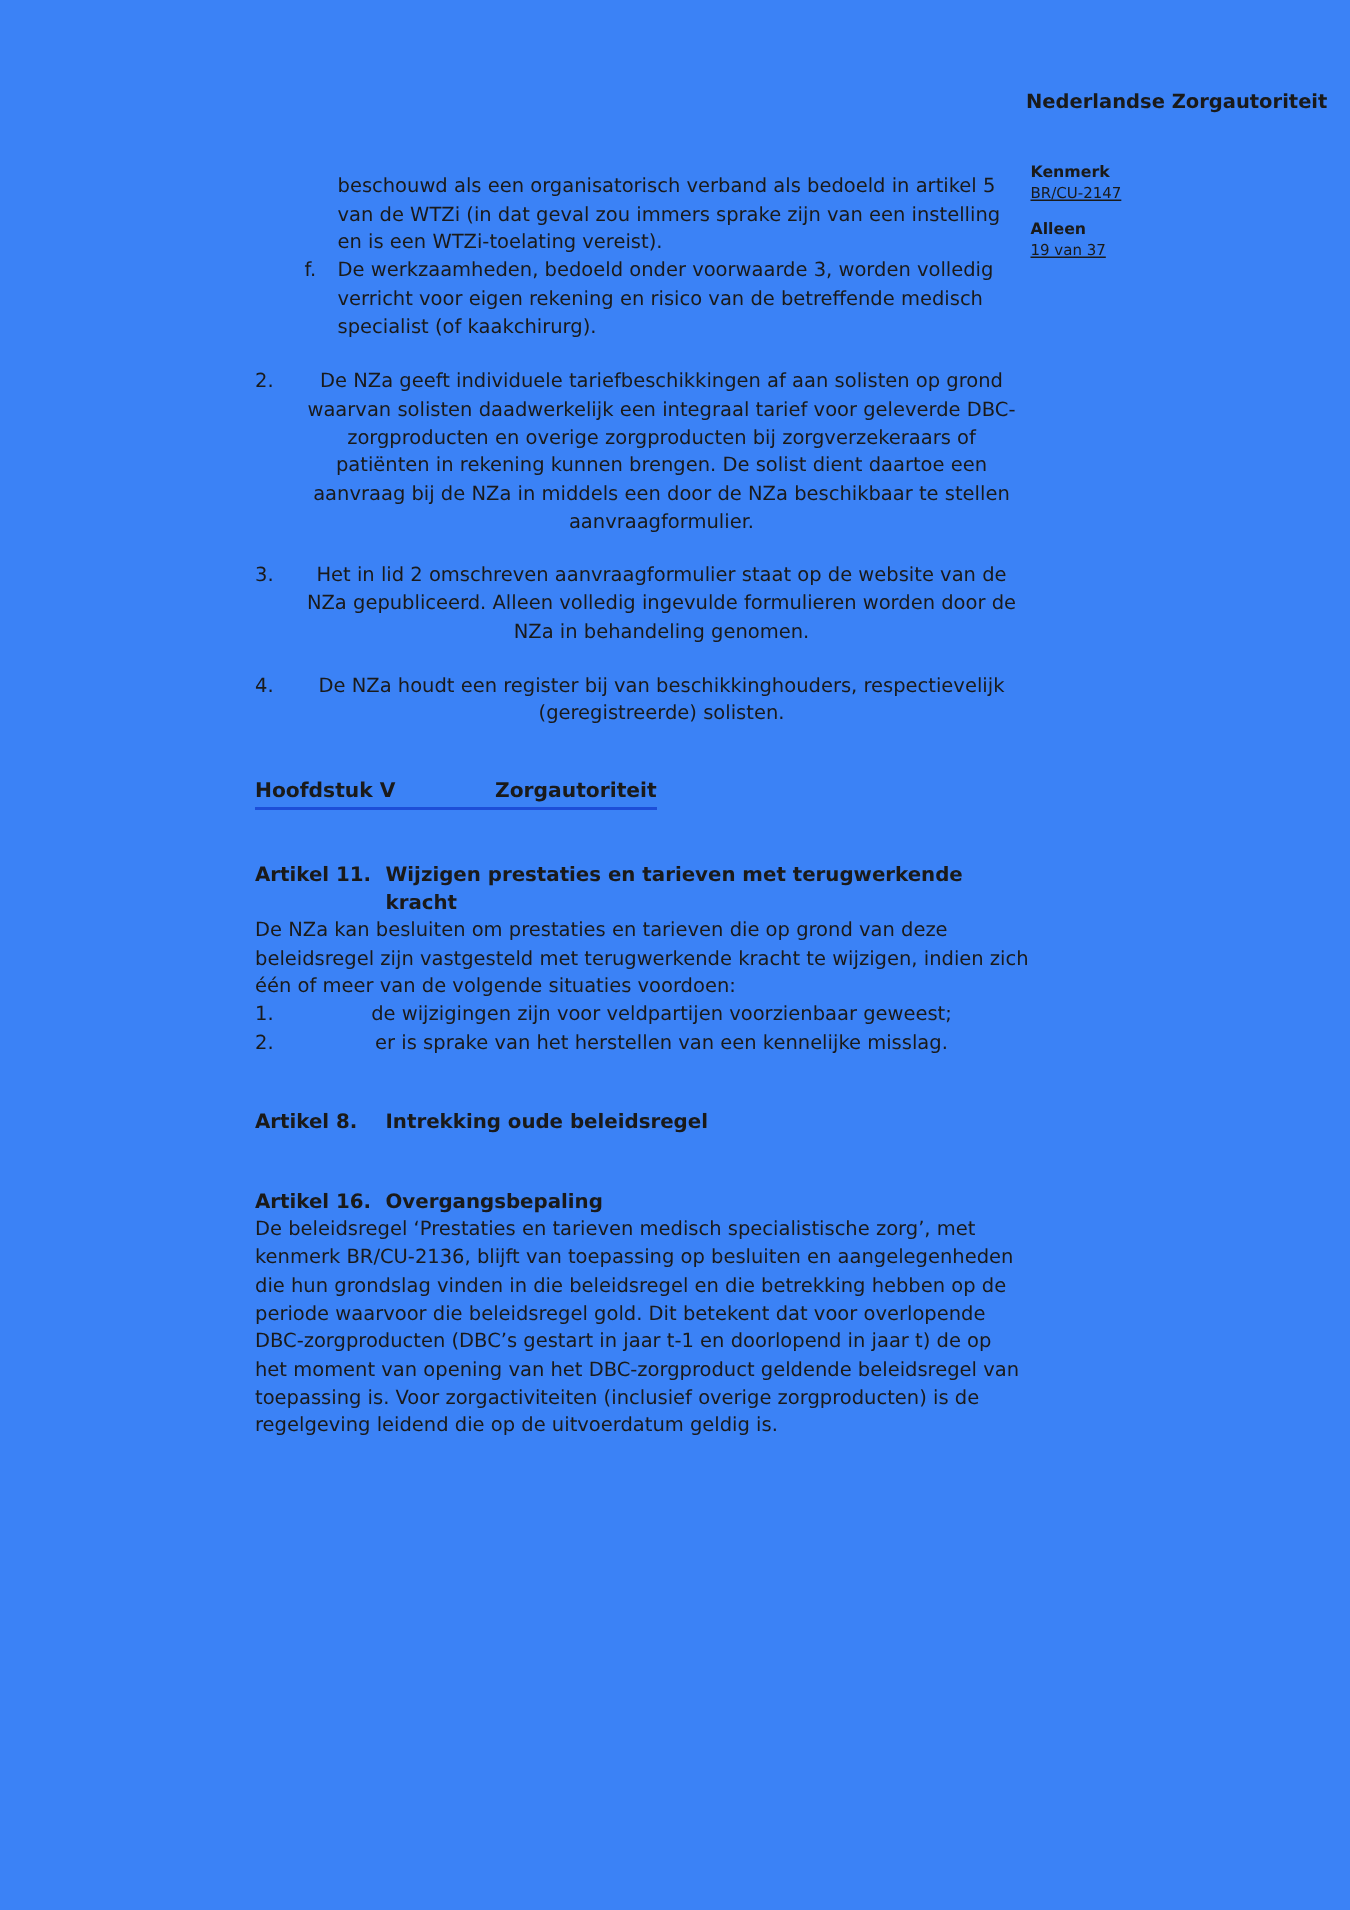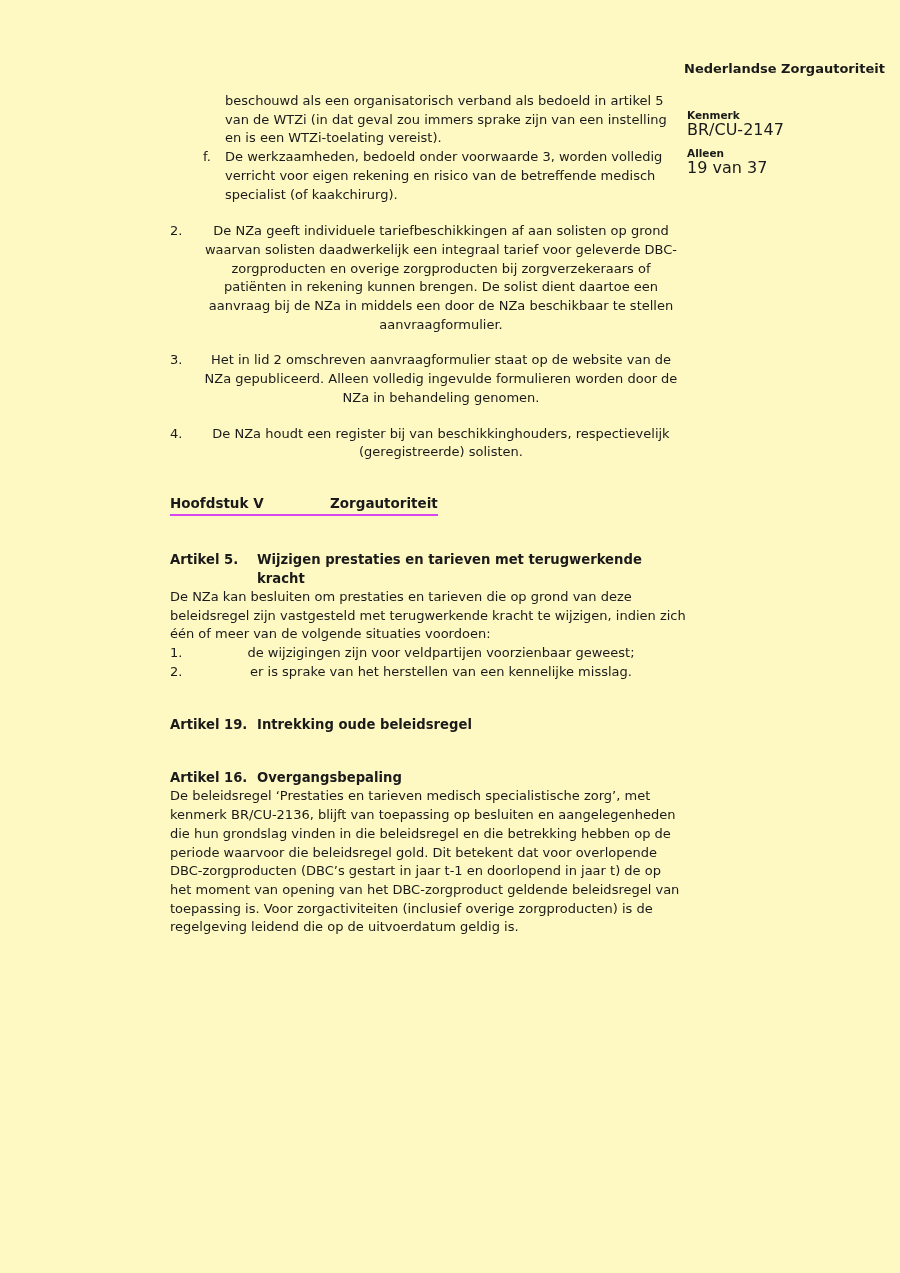--- a/index.html
+++ b/index.html
@@ -1,52 +1,52 @@
 <!DOCTYPE html>
 <html><head>
 <meta charset="utf-8">
 <style>
   html,body{margin:0;padding:0;background:#888;}
   .page{
     position:relative;
     width:900px;height:1273px;
-    background:#fef9c3;
+    background:#3b82f6;
     font-family:"DejaVu Sans","Liberation Sans",sans-serif;
     color:#1a1a1a;
     overflow:hidden;
   }
   .org{
     position:absolute;left:684px;top:61px;
     font-size:13px;font-weight:bold;white-space:nowrap;
   }
   .meta{
     position:absolute;left:687px;top:108px;width:170px;
   }
   .meta-label{font-size:10.5px;font-weight:bold;line-height:14px;}
-  .meta-value{font-size:16px;line-height:15px;}
+  .meta-value{font-size:10px;line-height:15px;text-decoration:underline;}
   .meta-group + .meta-group{margin-top:9px;}
   .main{
-    position:absolute;left:170px;top:92px;width:516px;
+    position:absolute;left:170px;top:116px;width:516px;
     font-size:13px;line-height:18.7px;
   }
   .main p{margin:0;}
   .cont-text{margin-left:55px !important;width:458px;}
   .sub-item{display:flex;margin-left:33px;width:480px;}
   .sub-item .marker{flex:none;width:22px;}
   .sub-item .body{flex:1;}
   .num-item{display:flex;width:513px;}
   .num-item .marker{flex:none;width:29px;}
   .num-item .body{flex:1;text-align:center;}
   .mt-blank{margin-top:18px;}
   .mt-17{margin-top:17px;}
   .mt-16{margin-top:16px;}
   .chapter{
     display:flex;margin:32px 0 0 0;
     font-size:13.5px;font-weight:bold;line-height:19px;
-    border-bottom:2px solid #d946ef;
+    border-bottom:2px solid #1d4ed8;
     width:fit-content;padding-bottom:1px;
   }
   .chapter .ch-label{flex:none;width:160px;}
   .article{
     display:flex;margin:34px 0 0 0;
     font-size:13.2px;font-weight:bold;line-height:19px;
   }
   .article .art-label{flex:none;width:87px;}
   .article .art-title{flex:1;}
 </style>
@@ -91,37 +91,37 @@
       <span class="marker">4.</span>
       <span class="body">De NZa houdt een register bij van beschikkinghouders, respectievelijk (geregistreerde) solisten.</span>
     </div>
 
     <h2 class="chapter">
       <span class="ch-label">Hoofdstuk V</span>
       <span class="ch-title">Zorgautoriteit</span>
     </h2>
 
     <h3 class="article">
-      <span class="art-label">Artikel 5.</span>
+      <span class="art-label">Artikel 11.</span>
       <span class="art-title">Wijzigen prestaties en tarieven met terugwerkende kracht</span>
     </h3>
 
     <p class="mt-17">De NZa kan besluiten om prestaties en tarieven die op grond van deze beleidsregel zijn vastgesteld met terugwerkende kracht te wijzigen, indien zich één of meer van de volgende situaties voordoen:</p>
 
     <div class="num-item">
       <span class="marker">1.</span>
       <span class="body">de wijzigingen zijn voor veldpartijen voorzienbaar geweest;</span>
     </div>
     <div class="num-item">
       <span class="marker">2.</span>
       <span class="body">er is sprake van het herstellen van een kennelijke misslag.</span>
     </div>
 
     <h3 class="article">
-      <span class="art-label">Artikel 19.</span>
+      <span class="art-label">Artikel 8.</span>
       <span class="art-title">Intrekking oude beleidsregel</span>
     </h3>
 
 
     <h3 class="article">
       <span class="art-label">Artikel 16.</span>
       <span class="art-title">Overgangsbepaling</span>
     </h3>
 
     <p class="mt-17">De beleidsregel ‘Prestaties en tarieven medisch specialistische zorg’, met kenmerk BR/CU-2136, blijft van toepassing op besluiten en aangelegenheden die hun grondslag vinden in die beleidsregel en die betrekking hebben op de periode waarvoor die beleidsregel gold. Dit betekent dat voor overlopende DBC-zorgproducten (DBC’s gestart in jaar t-1 en doorlopend in jaar t) de op het moment van opening van het DBC-zorgproduct geldende beleidsregel van toepassing is. Voor zorgactiviteiten (inclusief overige zorgproducten) is de regelgeving leidend die op de uitvoerdatum geldig is.</p>

